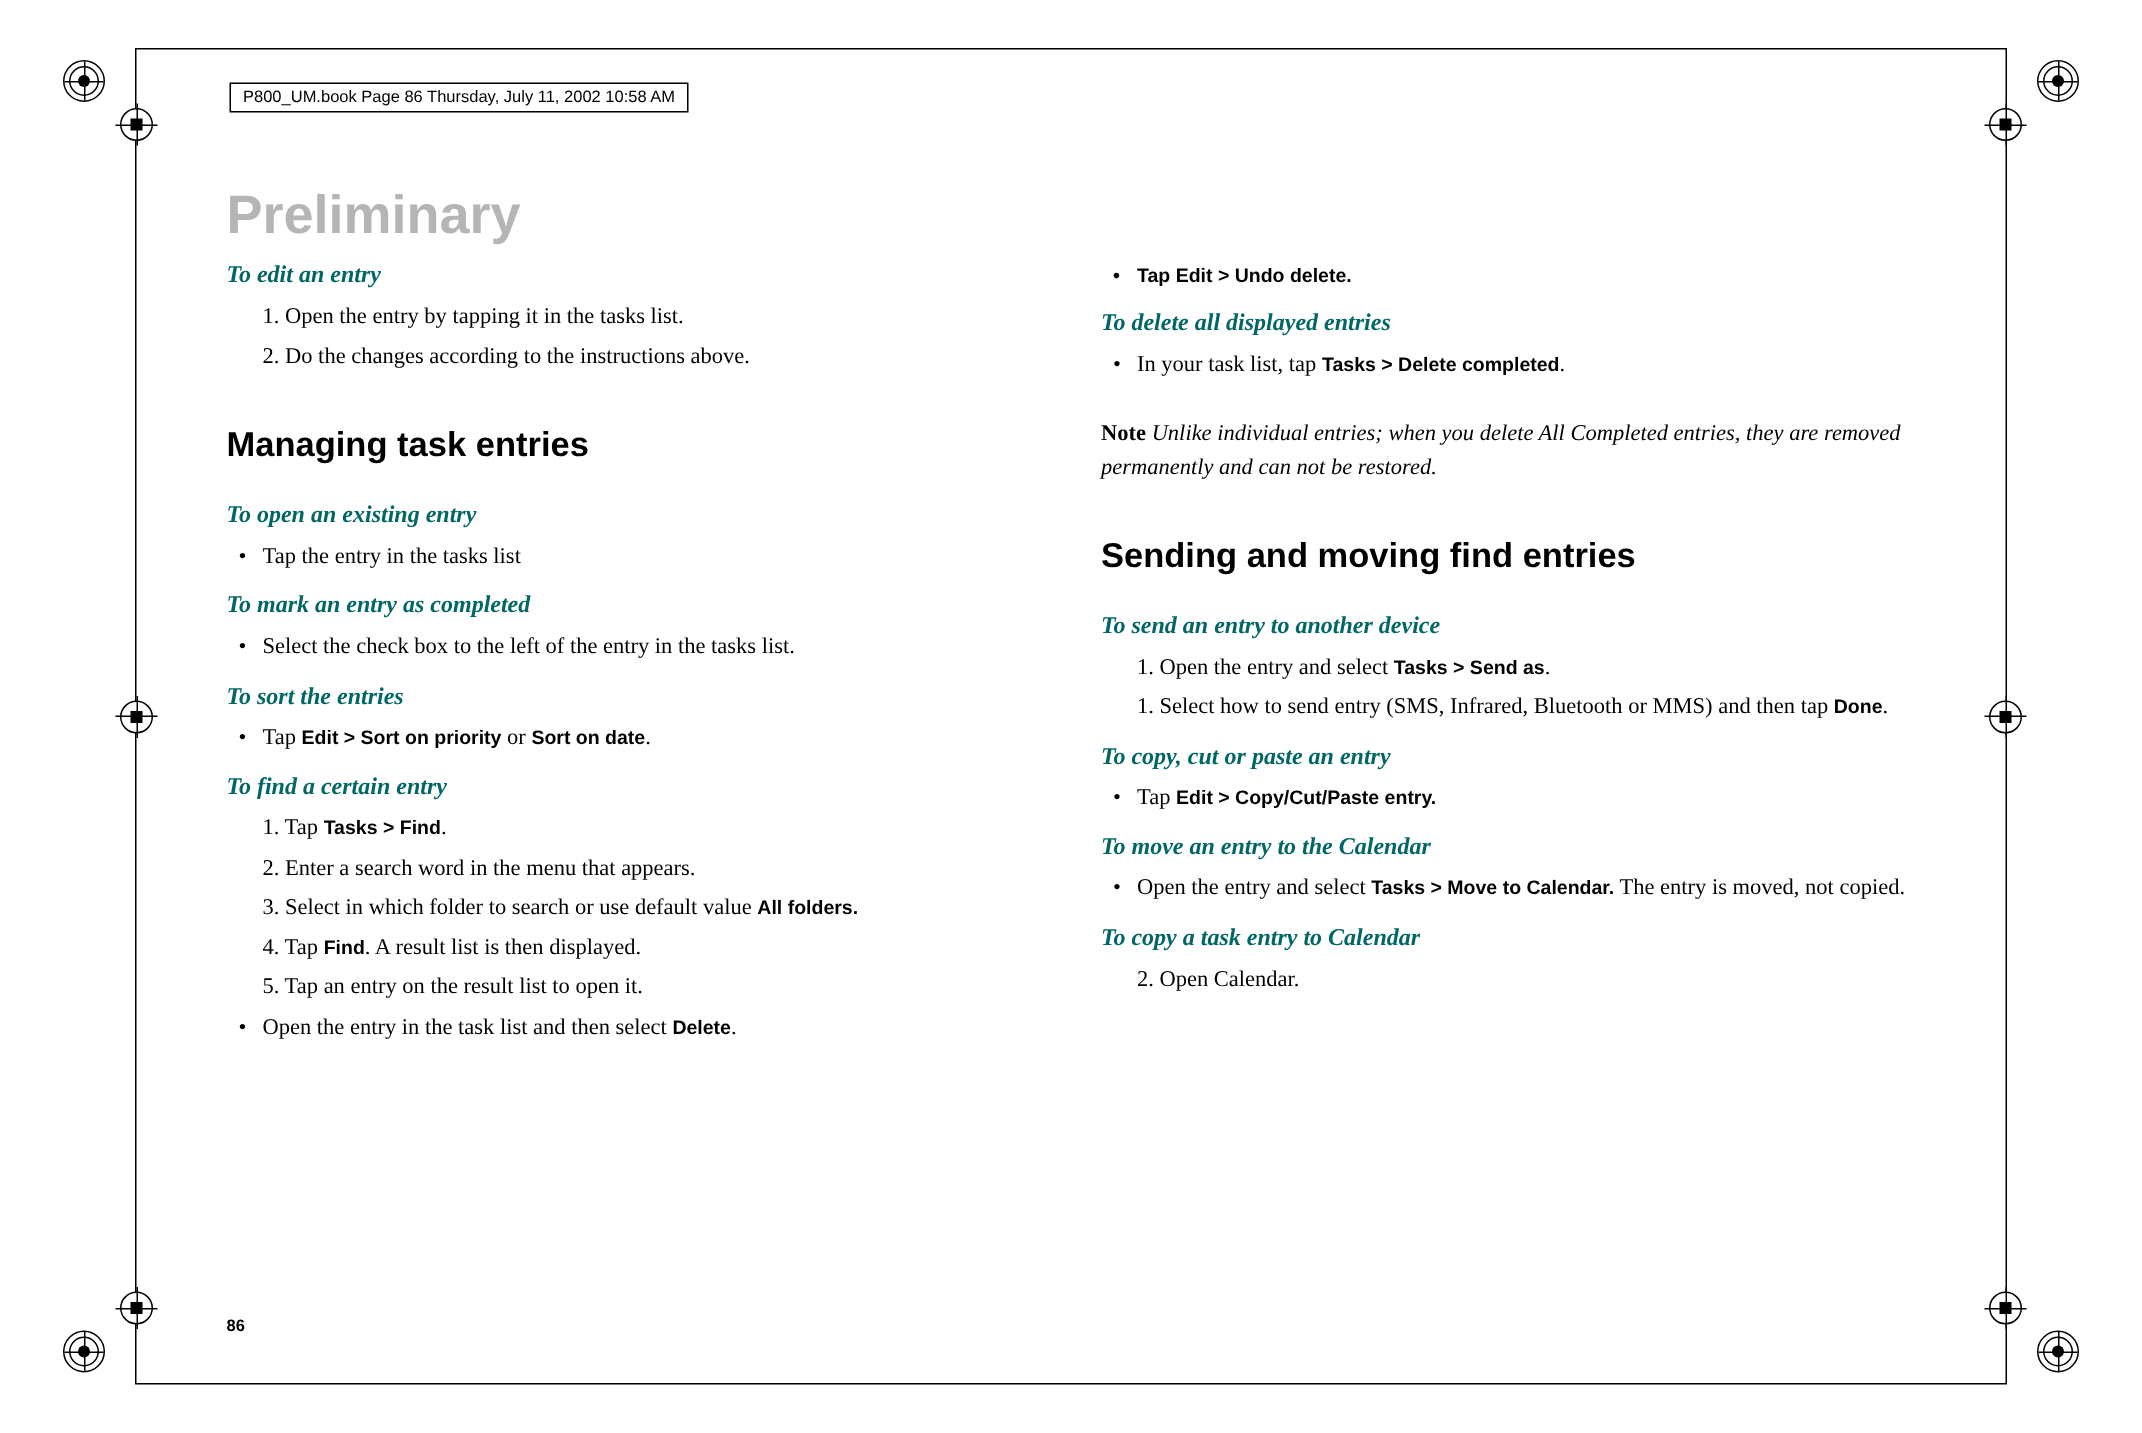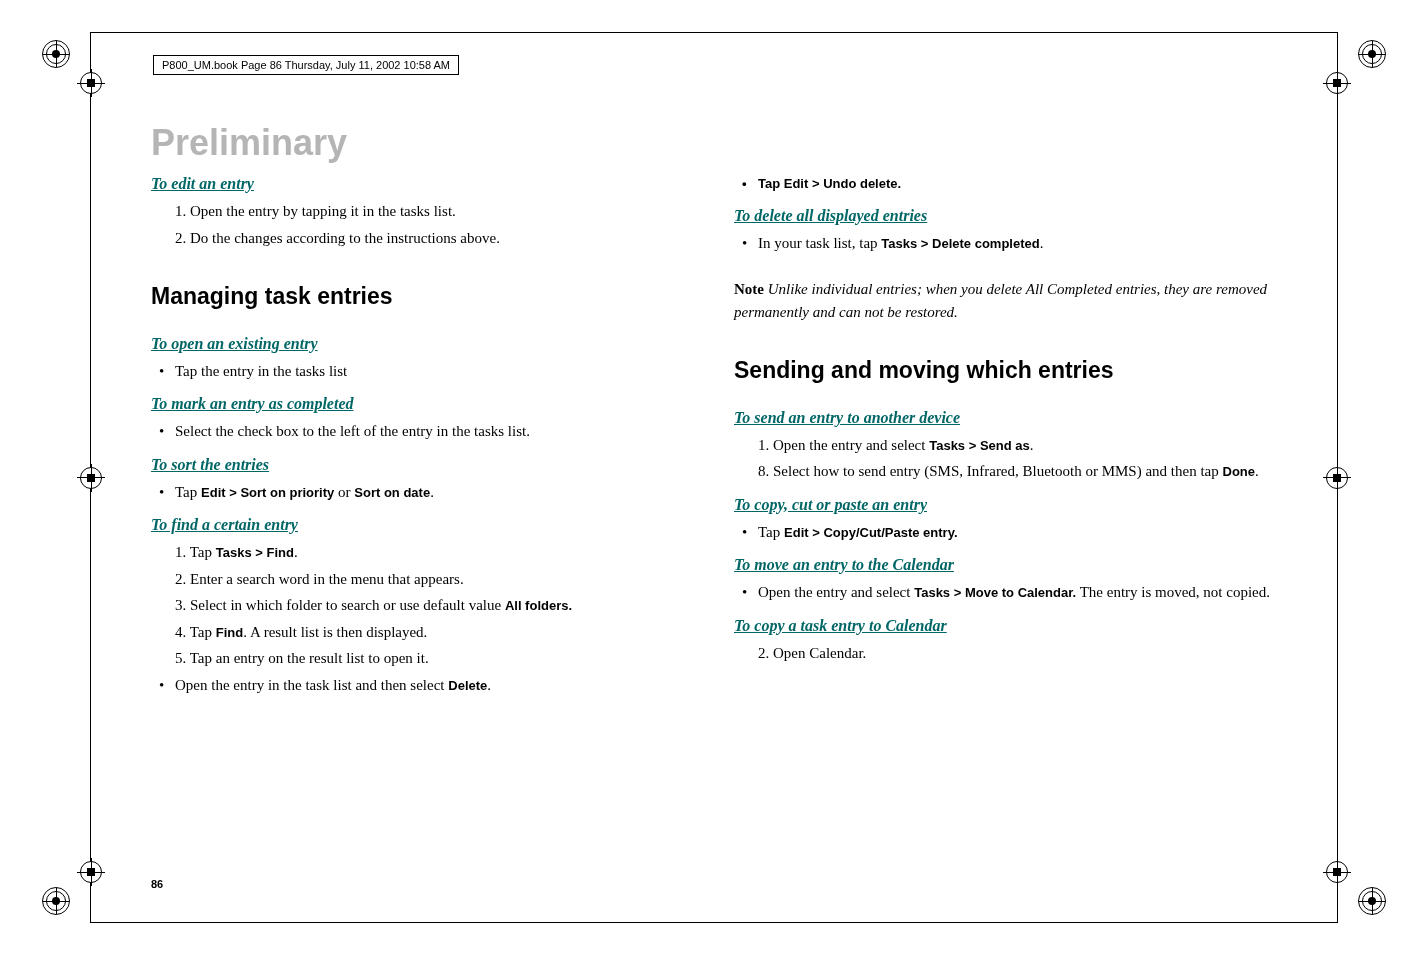--- a/index.html
+++ b/index.html
@@ -124,21 +124,20 @@
       margin-top: -2px;
     }
     .section-h3 {
       color: #006666;
       font-style: italic;
       font-weight: bold;
       font-size: 16px;
       margin-top: 10px;
       margin-bottom: 4px;
       font-family: 'Times New Roman', serif;
-      text-decoration: underline;
     }
     .section-h2 {
       font-family: Arial, sans-serif;
       font-weight: bold;
       font-size: 23px;
       margin-top: 30px;
       margin-bottom: 18px;
       color: #000;
     }
     .list-item {
@@ -273,25 +272,25 @@
 
       <div class="column">
         <div style="height:56px"></div>
         <div class="list-item bullet ui-bold">Tap Edit &gt; Undo delete.</div>
 
         <div class="section-h3">To delete all displayed entries</div>
         <div class="list-item bullet"><span>In your task list, tap </span><span class="ui-bold">Tasks &gt; Delete completed</span><span>.</span></div>
 
         <div class="note-line"><span class="note-label">Note</span><span class="note-text"> Unlike individual entries; when you delete All Completed entries, they are removed permanently and can not be restored.</span></div>
 
-        <div class="section-h2">Sending and moving which entries</div>
+        <div class="section-h2">Sending and moving find entries</div>
 
         <div class="section-h3">To send an entry to another device</div>
         <div class="numbered"><span>1.  Open the entry and select </span><span class="ui-bold">Tasks &gt; Send as</span><span>.</span></div>
-        <div class="numbered"><span>8.  Select how to send entry (SMS, Infrared, Bluetooth or MMS) and then tap </span><span class="ui-bold">Done</span><span>.</span></div>
+        <div class="numbered"><span>1.  Select how to send entry (SMS, Infrared, Bluetooth or MMS) and then tap </span><span class="ui-bold">Done</span><span>.</span></div>
 
         <div class="section-h3">To copy, cut or paste an entry</div>
         <div class="list-item bullet"><span>Tap </span><span class="ui-bold">Edit &gt; Copy/Cut/Paste entry.</span></div>
 
         <div class="section-h3">To move an entry to the Calendar</div>
         <div class="list-item bullet"><span>Open the entry and select </span><span class="ui-bold">Tasks &gt; Move to Calendar.</span><span> The entry is moved, not copied.</span></div>
 
         <div class="section-h3">To copy a task entry to Calendar</div>
         <div class="numbered">2.  Open Calendar.</div>
       </div>

